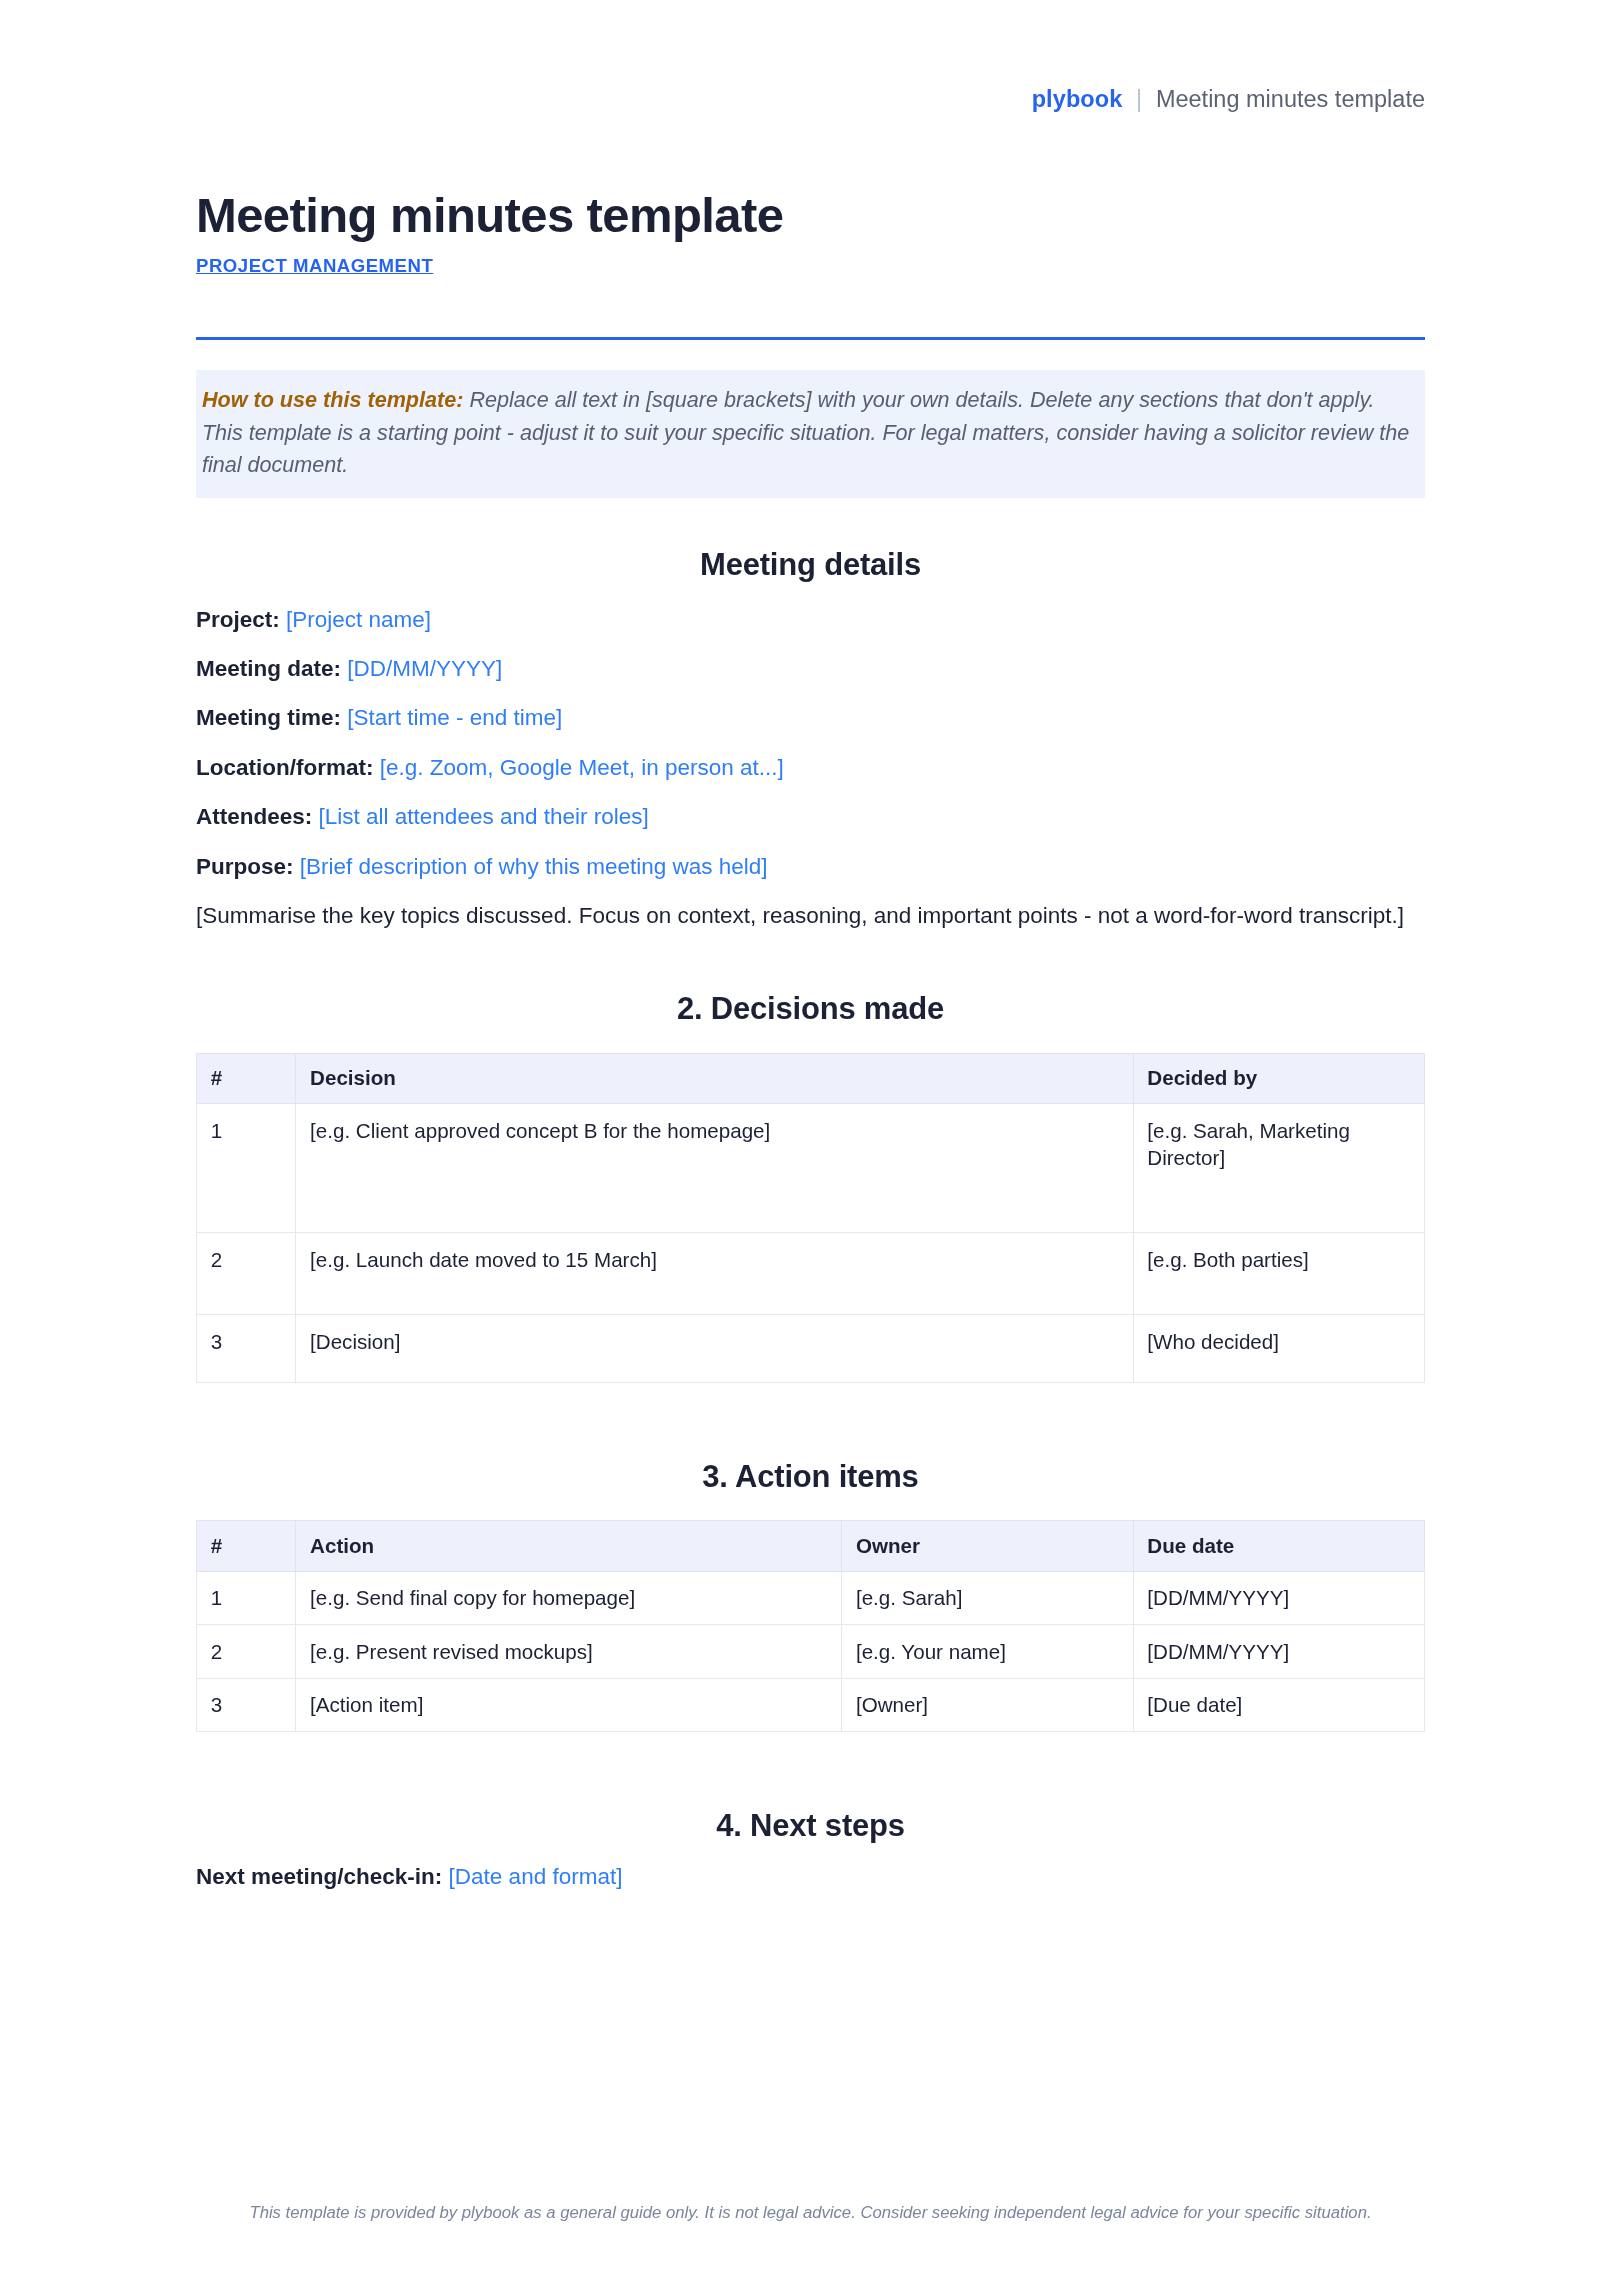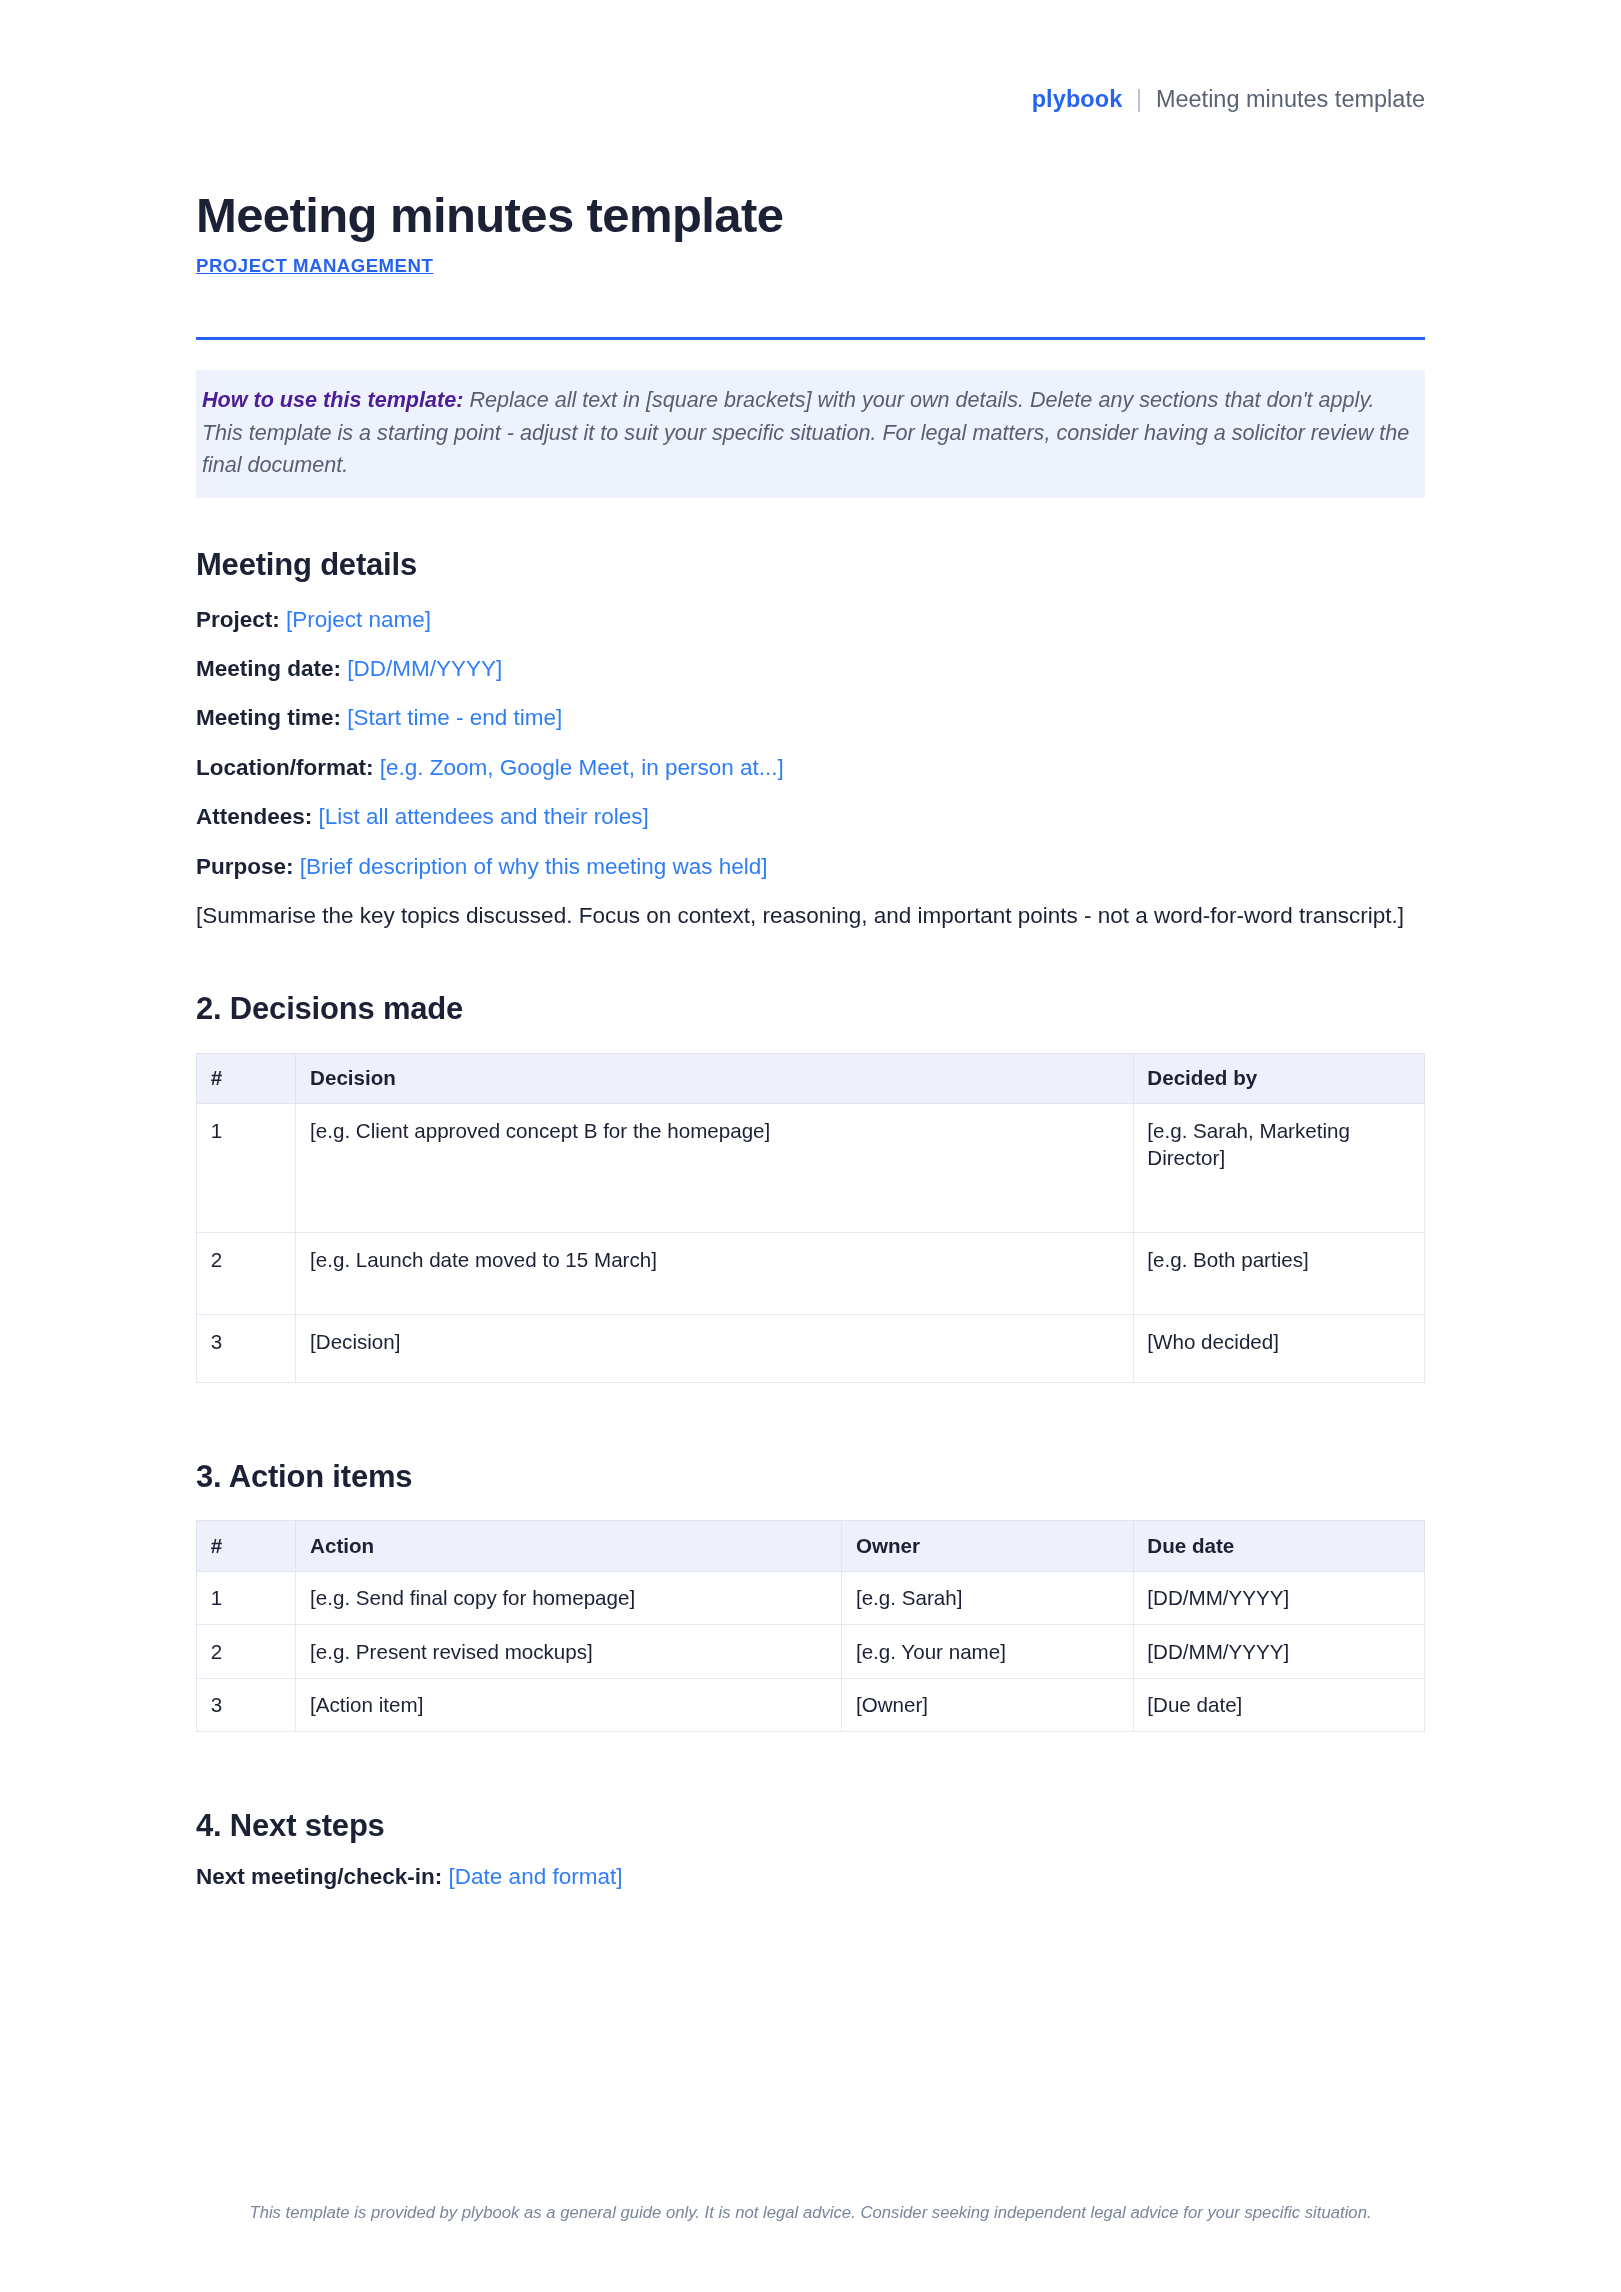--- a/index.html
+++ b/index.html
@@ -91,39 +91,40 @@
     right: 196px;
     background: #eef2fd;
     padding: 13.7px 5.9px 15.7px 5.9px;
     box-sizing: border-box;
     font-size: 21.6px;
     line-height: 1.52;
     color: #565f72;
     font-style: italic;
   }
   .callout b {
-    color: #4c1d95;
+    color: #a16207;
     font-style: italic;
     font-weight: bold;
     text-align: right;
   }
 
   
   .content {
     position: absolute;
     top: 547px;
     left: 196px;
     right: 196px;
   }
   h2.section-heading {
     margin: 0 0 19.6px 0;
     font-size: 31px;
     font-weight: bold;
     color: #1c2135;
     letter-spacing: -0.2px;
+    text-align: center;
   }
   h2.section-heading.numbered {
     margin-top: 45px;
   }
 
   .detail-row {
     font-size: 22.5px;
     line-height: 1.5;
     margin-bottom: 15.7px;
     color: #1c2135;

